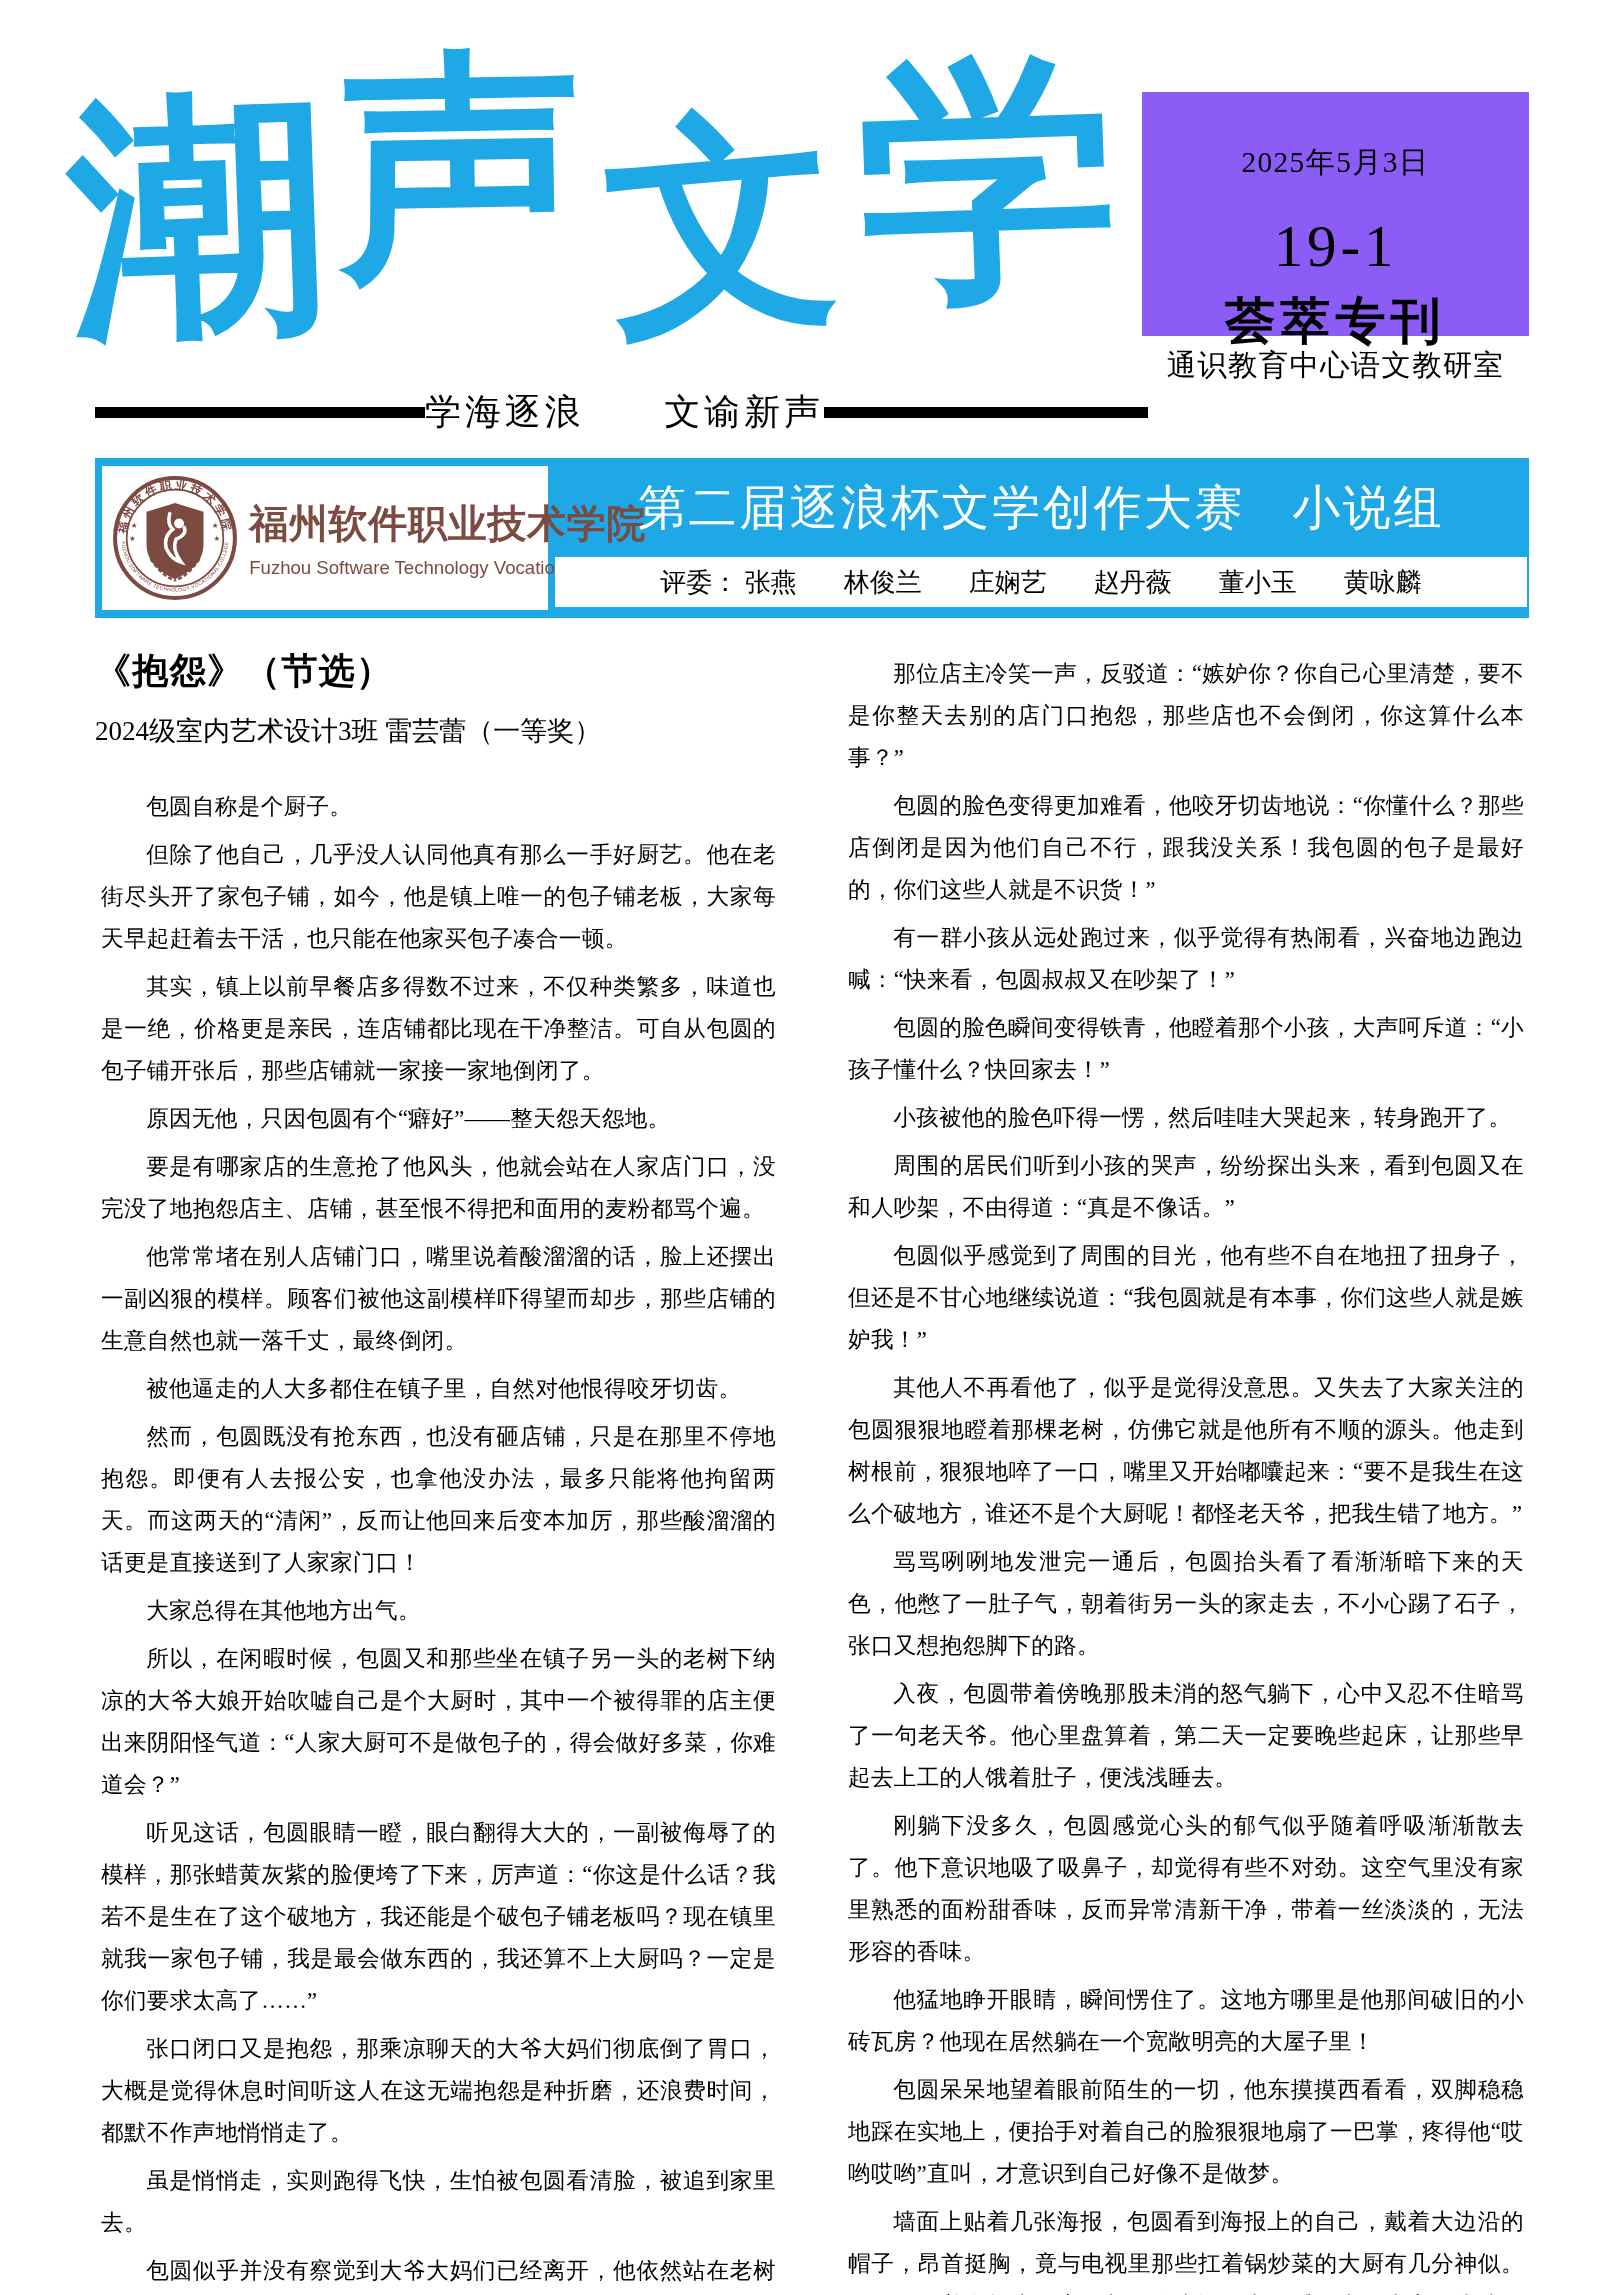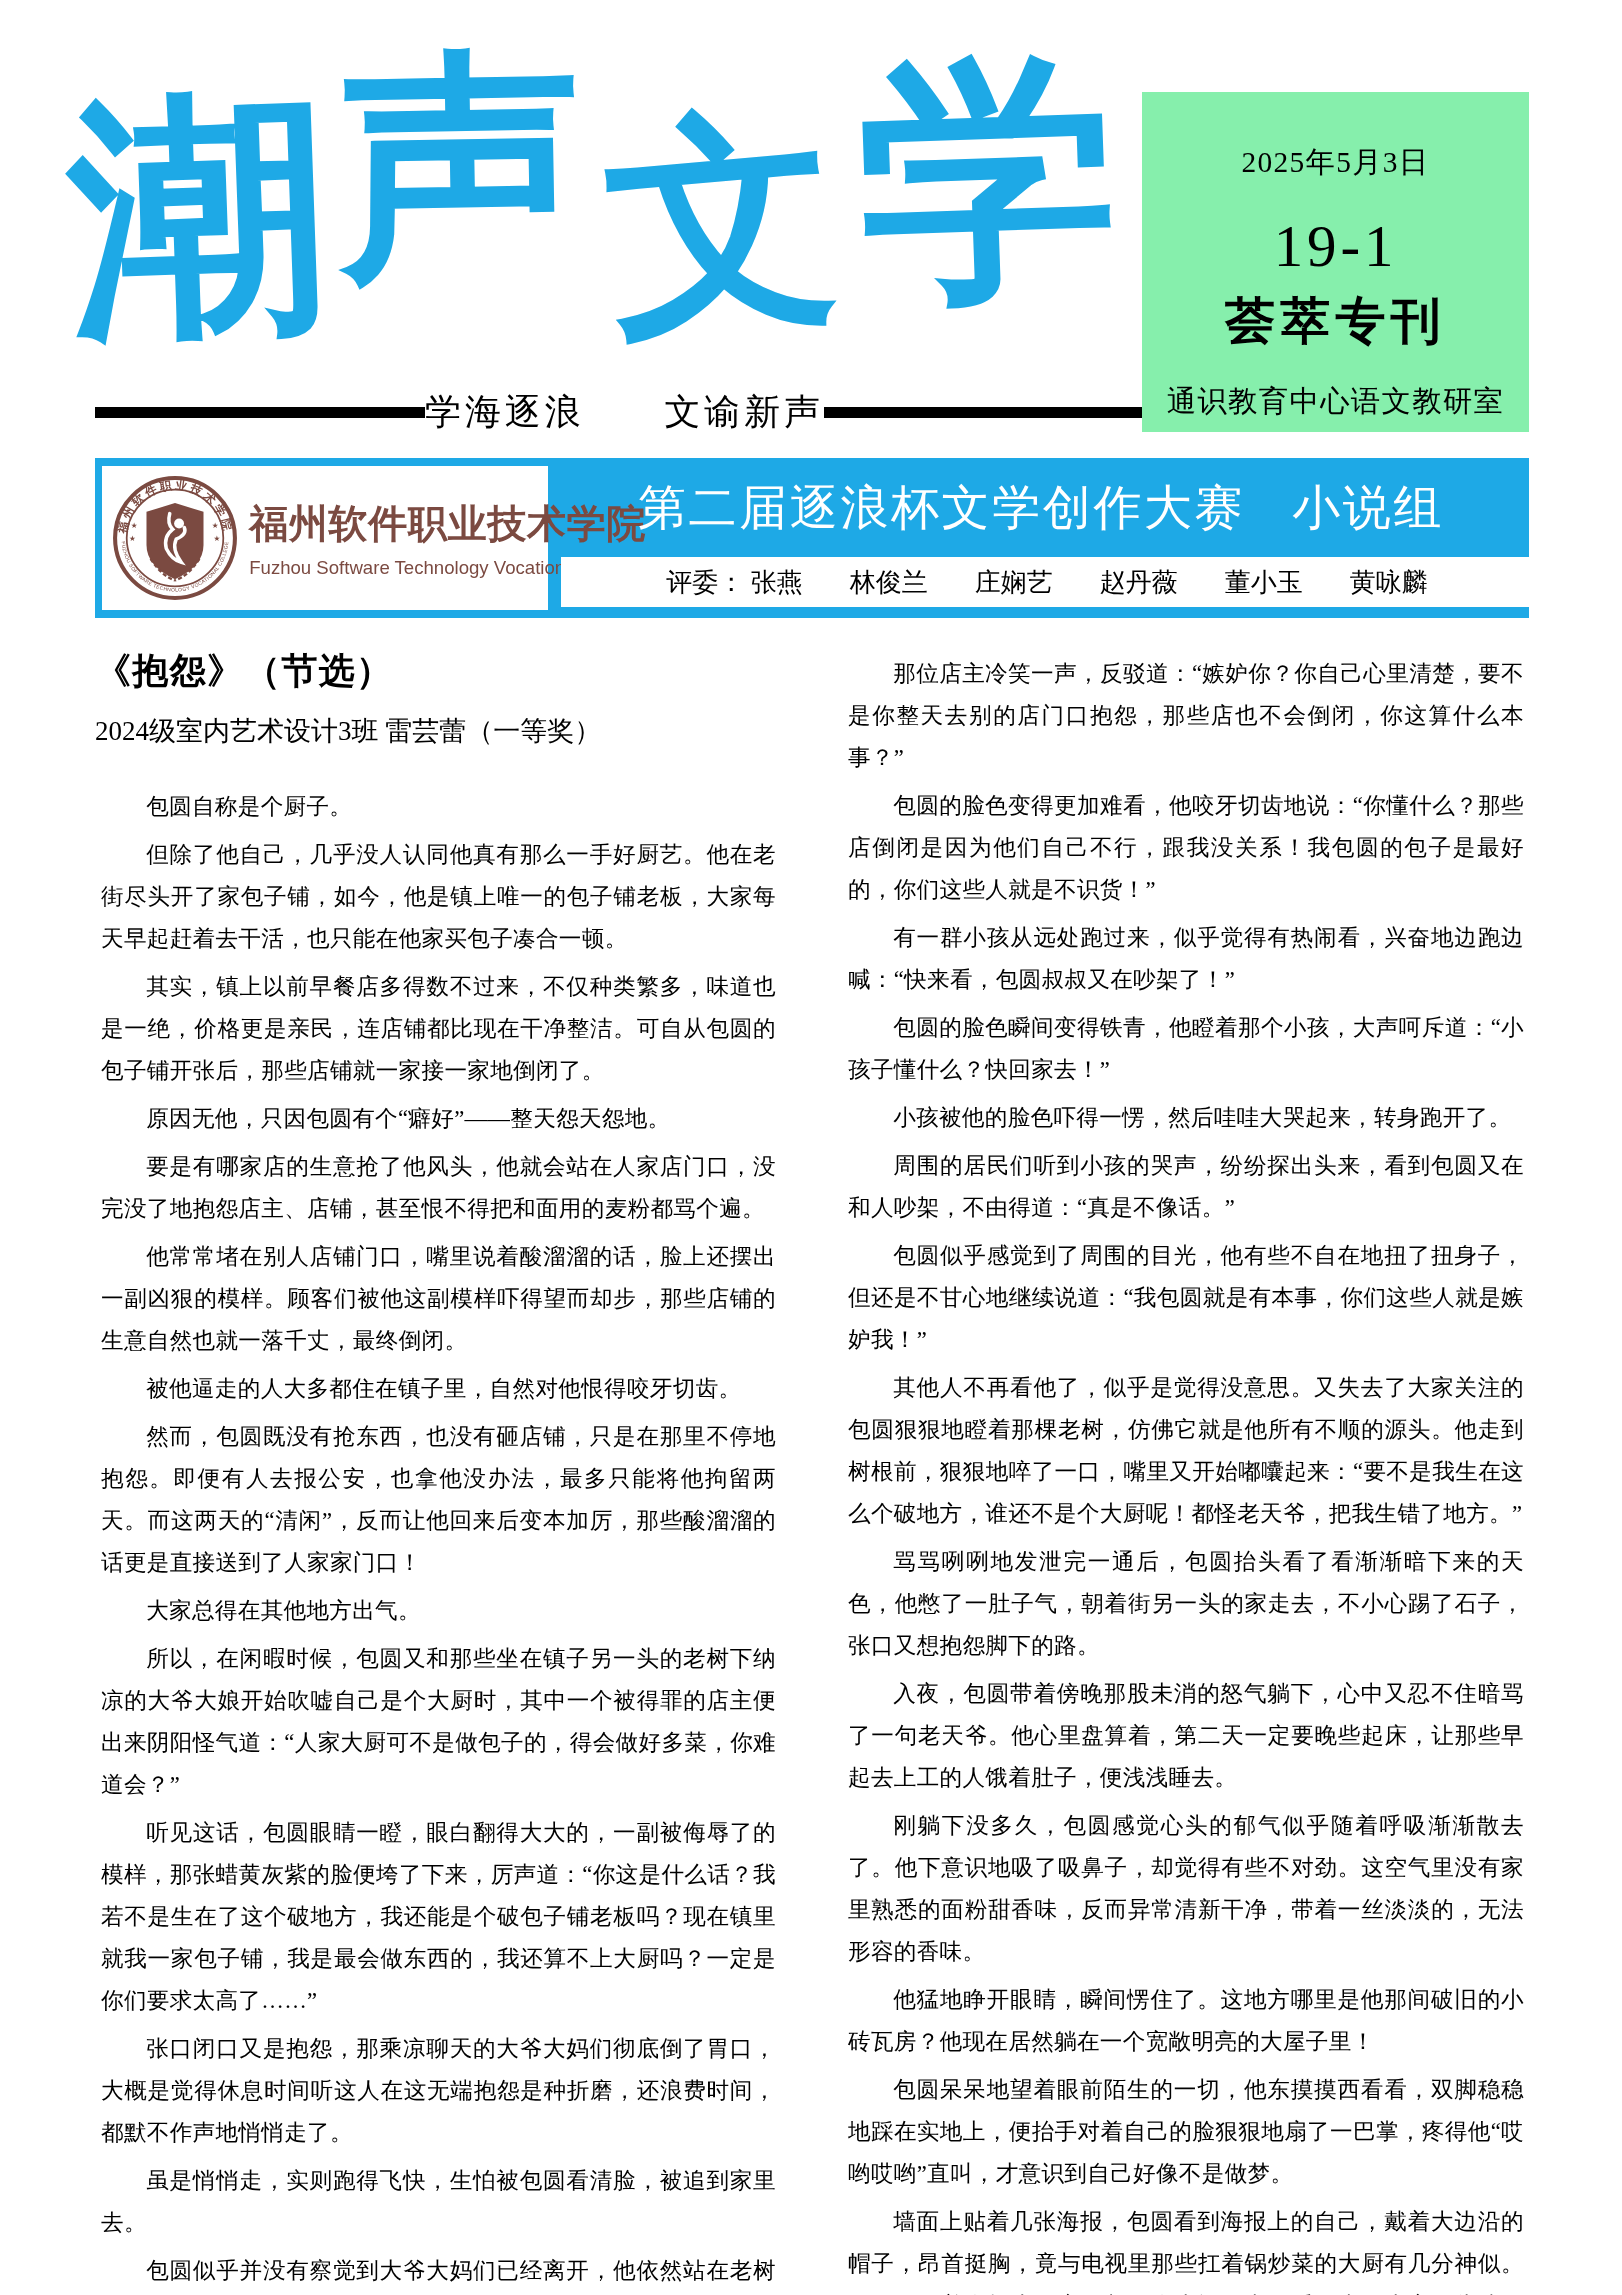--- a/index.html
+++ b/index.html
@@ -34,22 +34,22 @@
   .bar{height:11px;background:#000;flex:none;}
   .bar-left{width:330px;}
   .bar-right{width:324px;}
   .motto-text{
     flex:1;text-align:center;
     font-size:36px;letter-spacing:3.9px;white-space:nowrap;
   }
 
   
   .issue-box{
-    position:absolute;left:1142px;top:92px;width:387px;height:340px;
-    background:#86efac;
+    position:absolute;left:1142px;top:92px;width:387px;height:244px;
+    background:#8b5cf6;
     display:flex;flex-direction:column;align-items:center;
     text-align:center;
   }
   .issue-date{margin-top:51px;font-size:29.4px;letter-spacing:1.3px;}
   .issue-no{margin-top:34px;font-size:59px;letter-spacing:3.9px;line-height:1;}
   .issue-edition{margin-top:19.6px;font-size:50px;font-weight:700;letter-spacing:5.2px;line-height:1;}
   .issue-dept{margin-top:auto;margin-bottom:10.5px;font-size:29.4px;letter-spacing:1.3px;white-space:nowrap;}
 
   
   .banner{
@@ -76,21 +76,21 @@
   }
   .contest-title{
     position:absolute;left:0;top:0;width:100%;height:99px;
     display:flex;align-items:center;justify-content:center;
     color:#fff;
     font-family:"Liberation Sans","DejaVu Sans",sans-serif;
     font-weight:400;font-size:48px;letter-spacing:2.6px;white-space:nowrap;
   }
   .contest-group{margin-left:47px;}
   .judges-strip{
-    position:absolute;left:8px;top:99px;width:972px;height:50px;
+    position:absolute;left:2px;top:99px;width:972px;height:50px;
     background:#fff;
     display:flex;align-items:center;justify-content:center;
     font-family:"Liberation Sans","DejaVu Sans",sans-serif;
     font-size:26px;white-space:nowrap;
   }
   .judge{margin-left:47px;}
   .judge.first{margin-left:6.5px;}
 
   
   .col{position:absolute;top:647px;}

